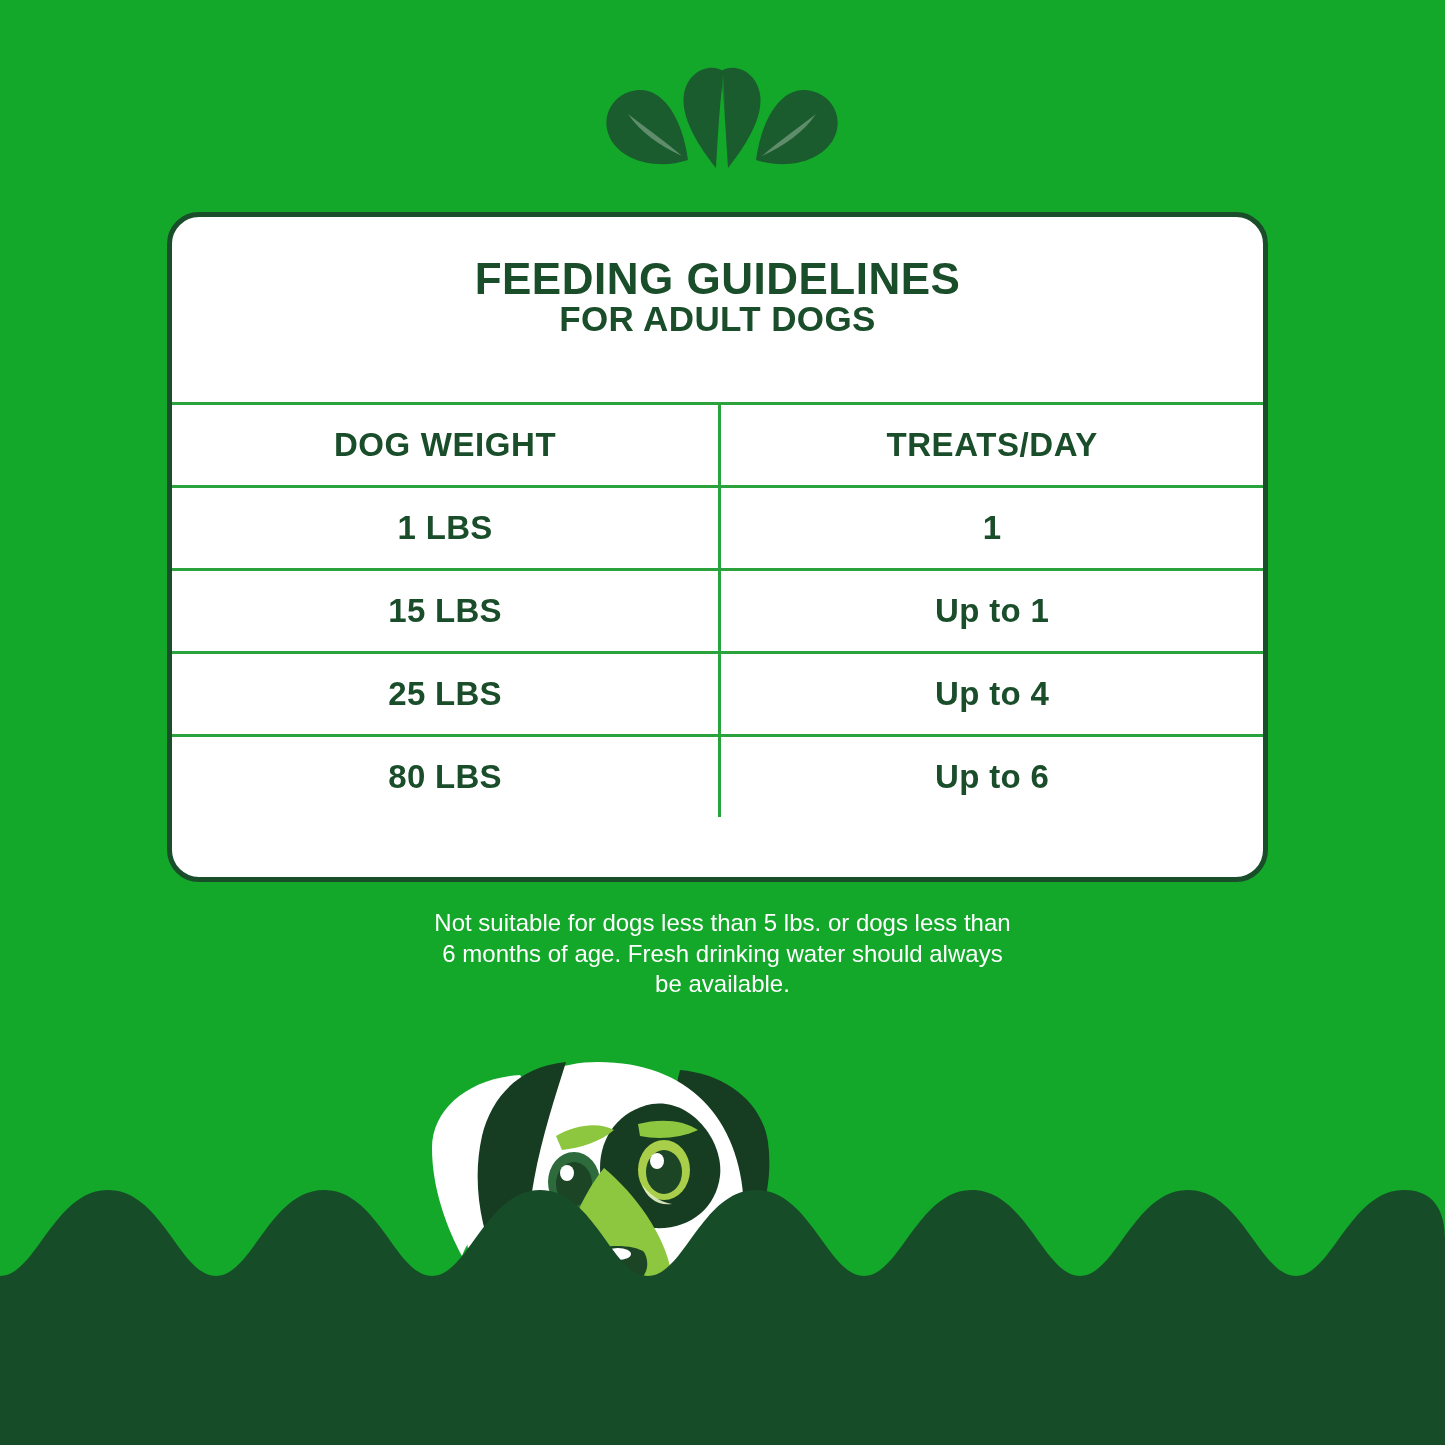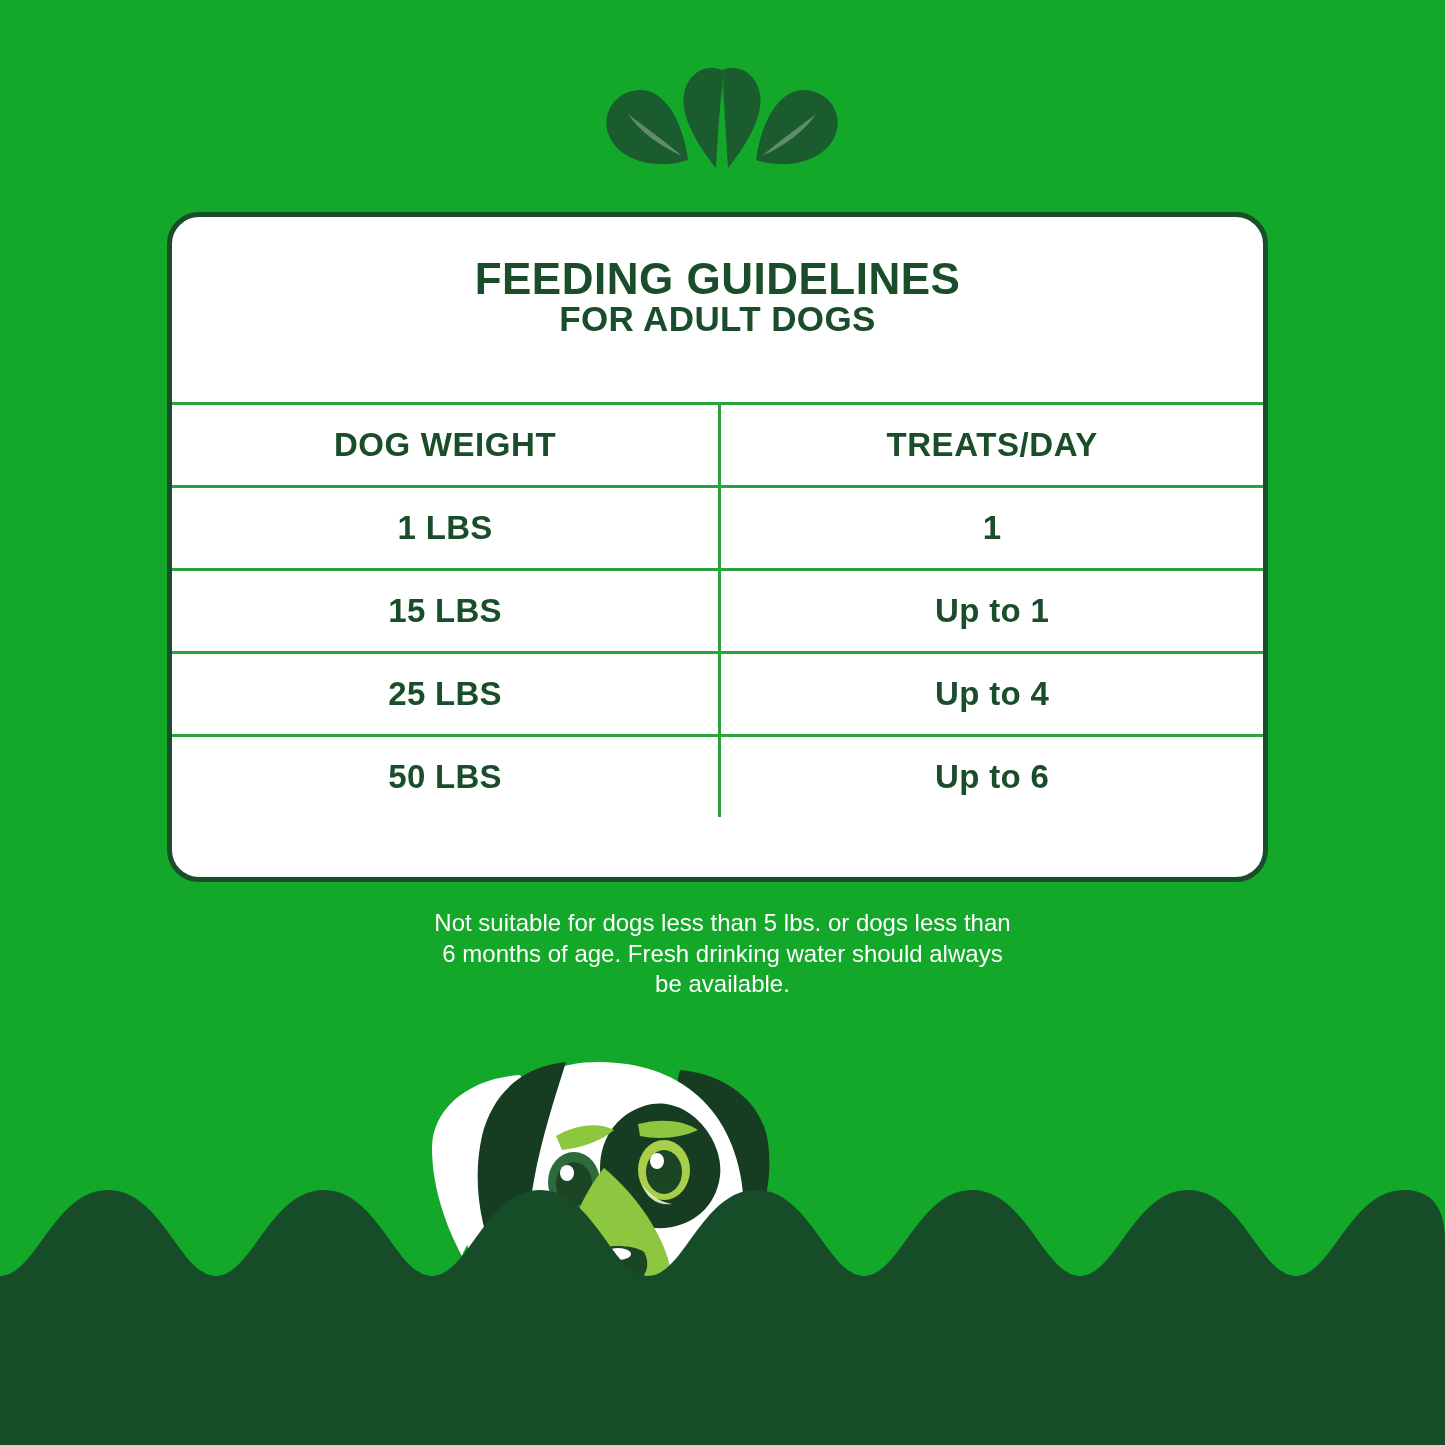--- a/index.html
+++ b/index.html
@@ -174,21 +174,21 @@
         </tr>
         <tr>
           <td>15 LBS</td>
           <td>Up to 1</td>
         </tr>
         <tr>
           <td>25 LBS</td>
           <td>Up to 4</td>
         </tr>
         <tr>
-          <td>50 LBS</td>
+          <td>80 LBS</td>
           <td>Up to 6</td>
         </tr>
       </tbody>
     </table>
   </div>
 
   <div id="disclaimer">
     <div>Not suitable for dogs less than 5 lbs. or dogs less than</div>
     <div>6 months of age. Fresh drinking water should always</div>
     <div>be available.</div>

